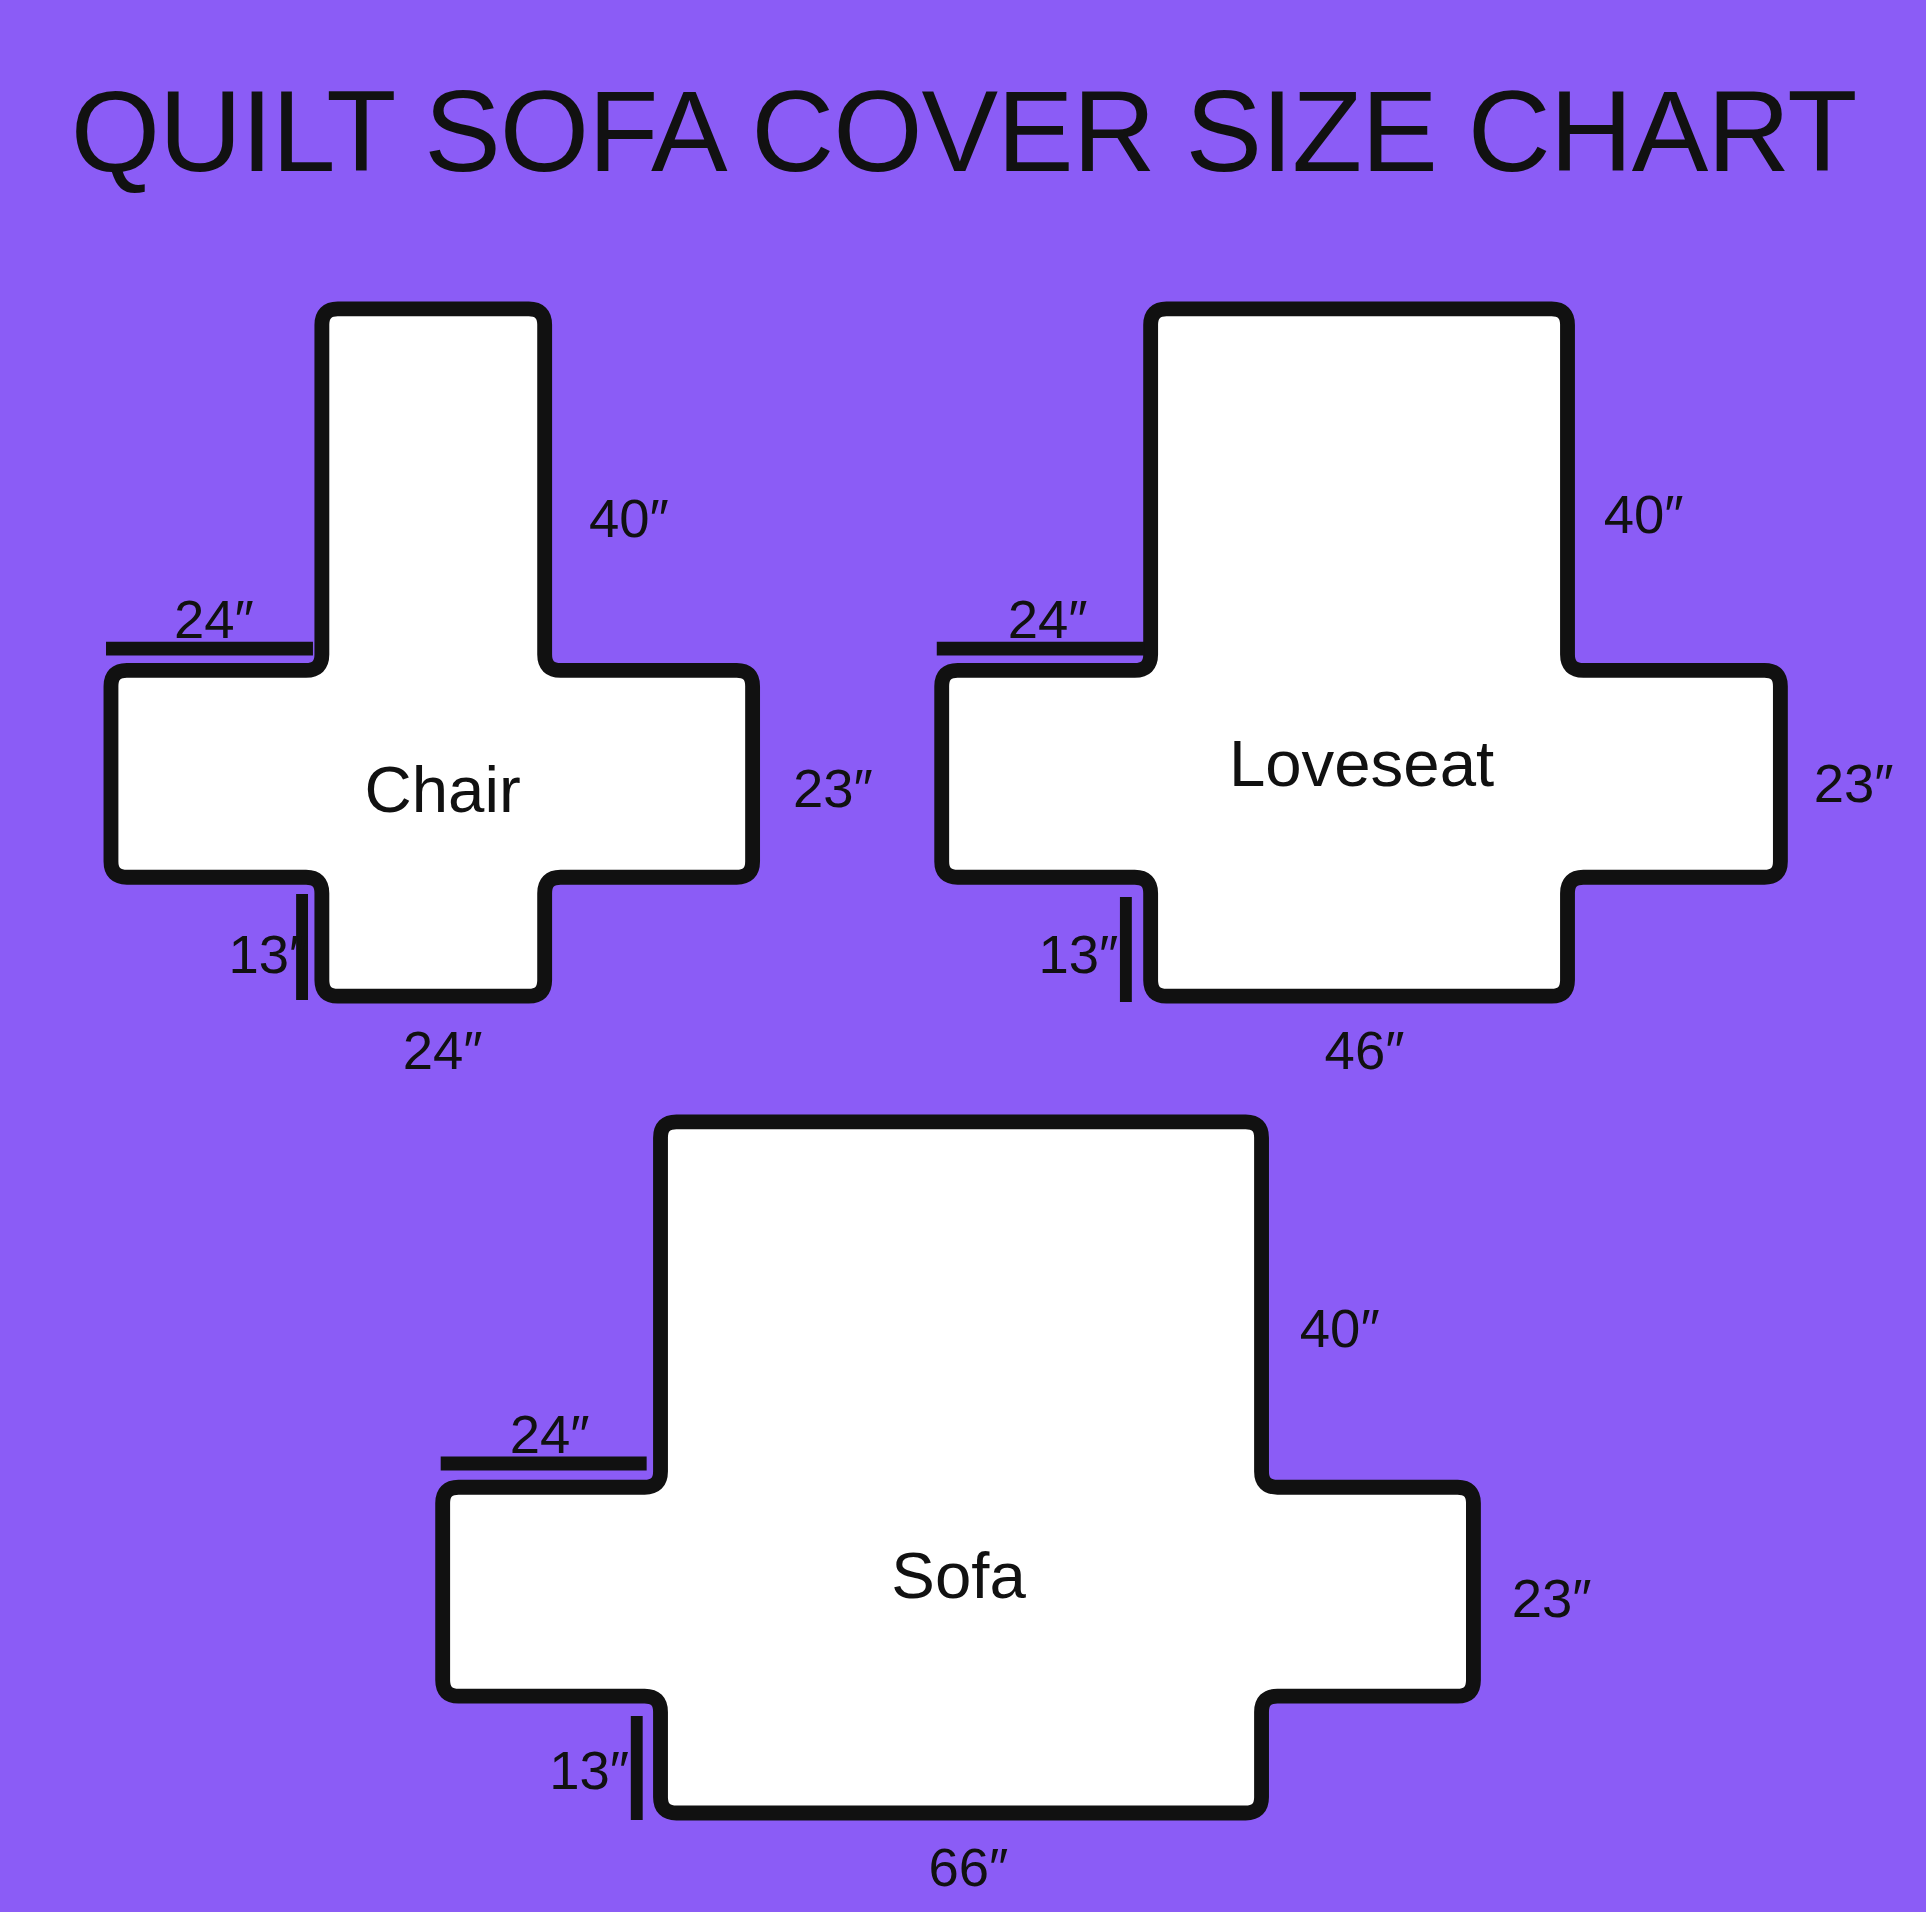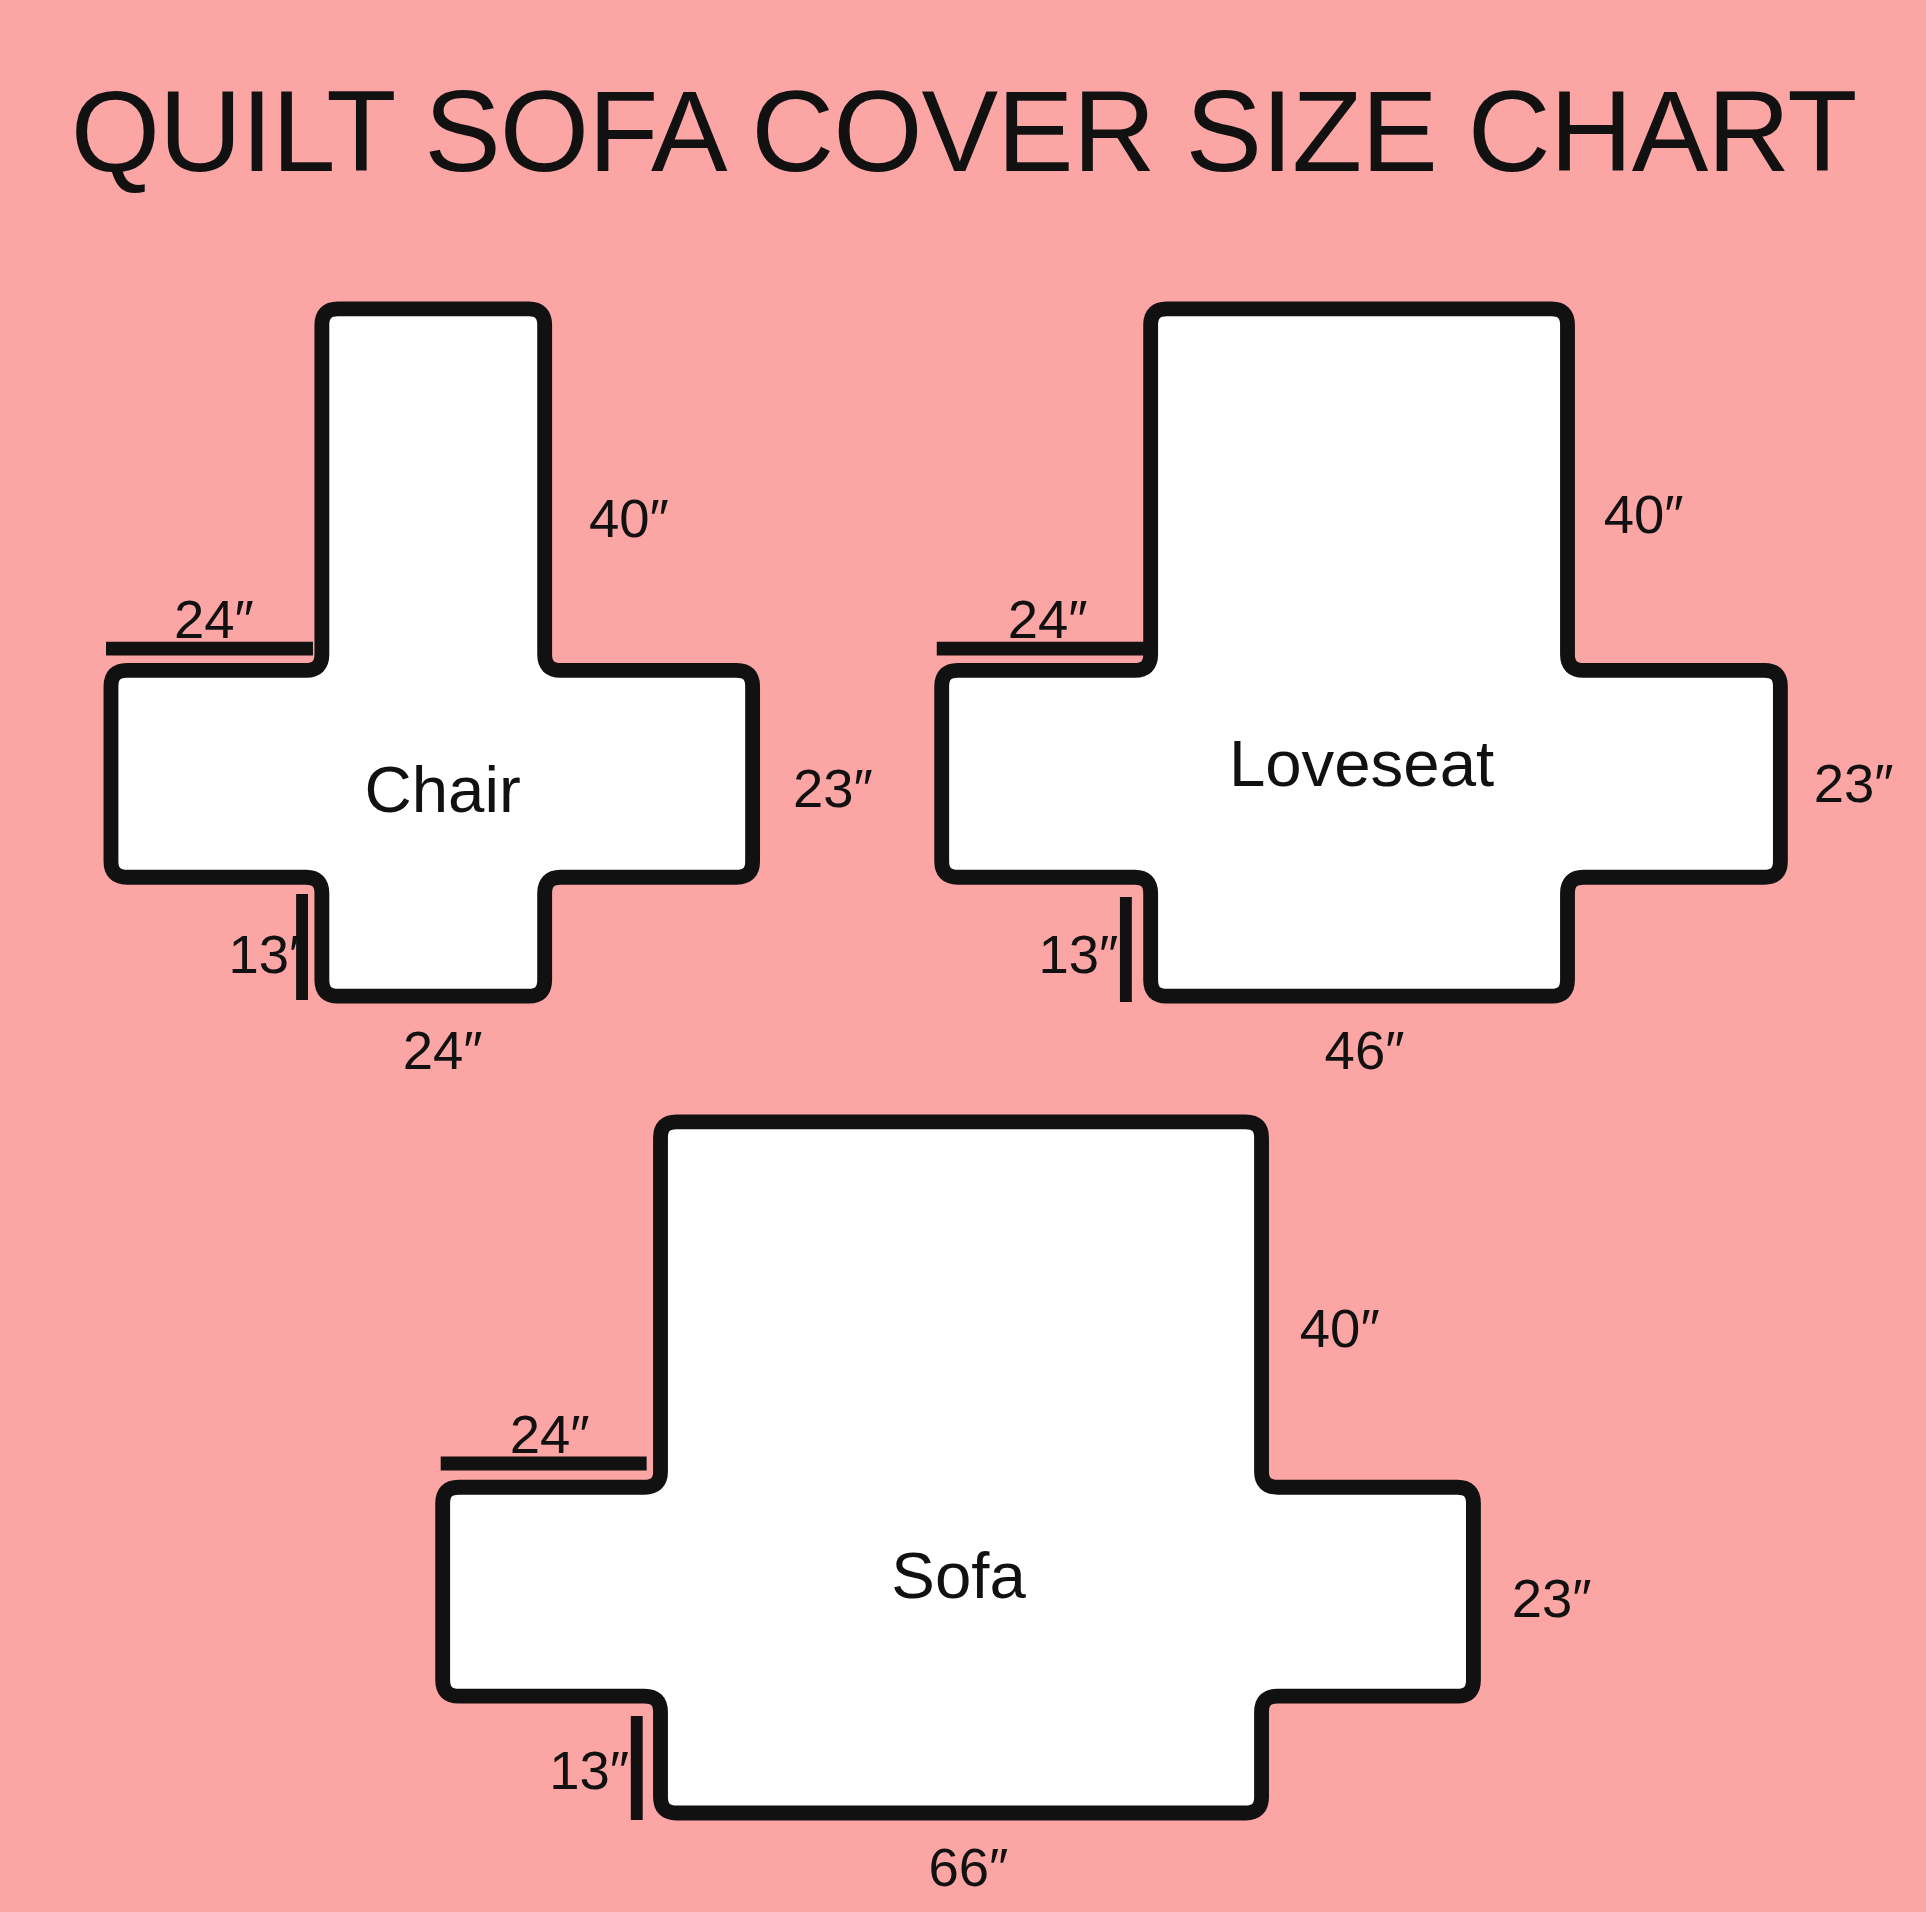--- a/index.html
+++ b/index.html
@@ -7,21 +7,21 @@
     padding: 0;
     width: 1927px;
     height: 1913px;
     background: #ffffff;
     overflow: hidden;
   }
   #canvas {
     position: relative;
     width: 1927px;
     height: 1913px;
-    background: #fca5a5;
+    background: #8b5cf6;
   }
   svg {
     display: block;
   }
   text {
     font-family: "Liberation Sans", "DejaVu Sans", sans-serif;
     fill: #111111;
   }
   .page-title {
     font-size: 116px;

